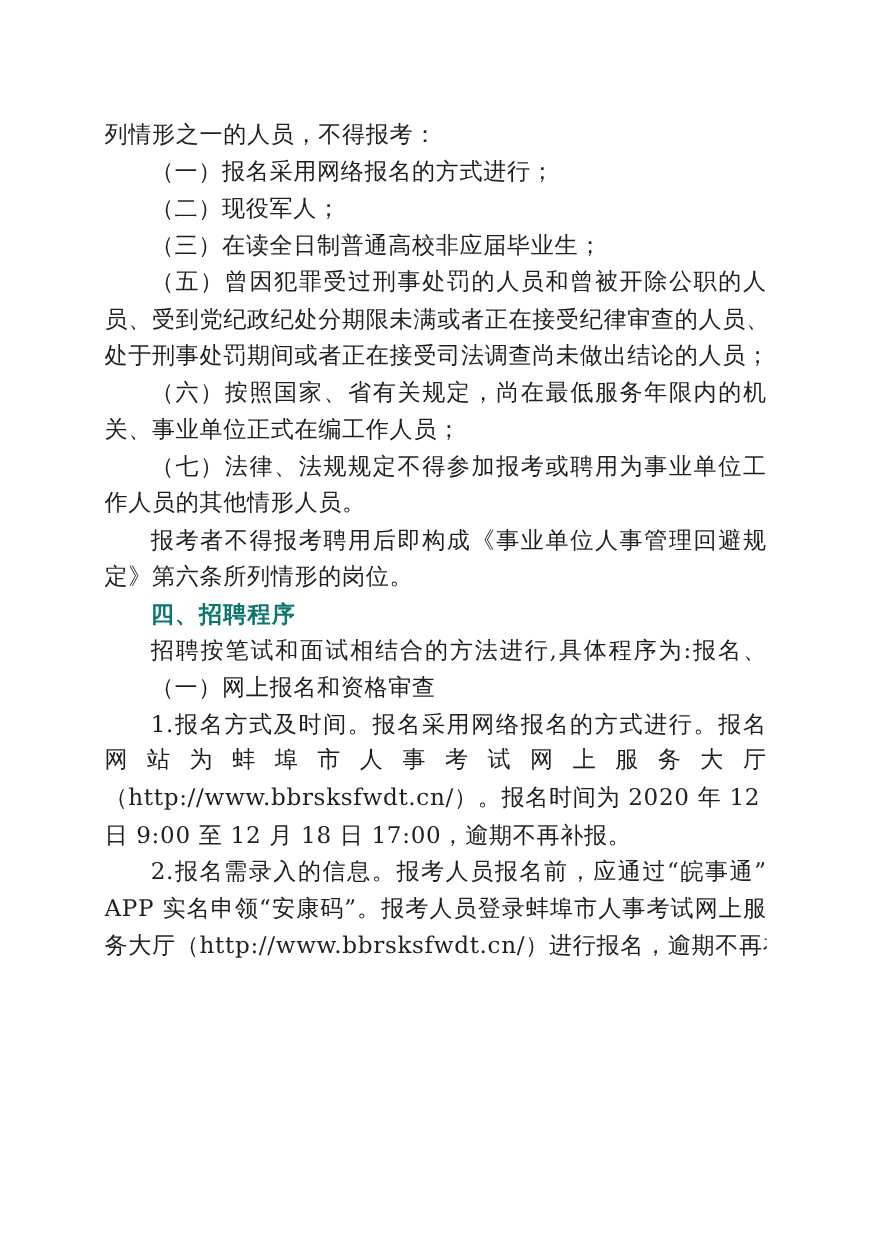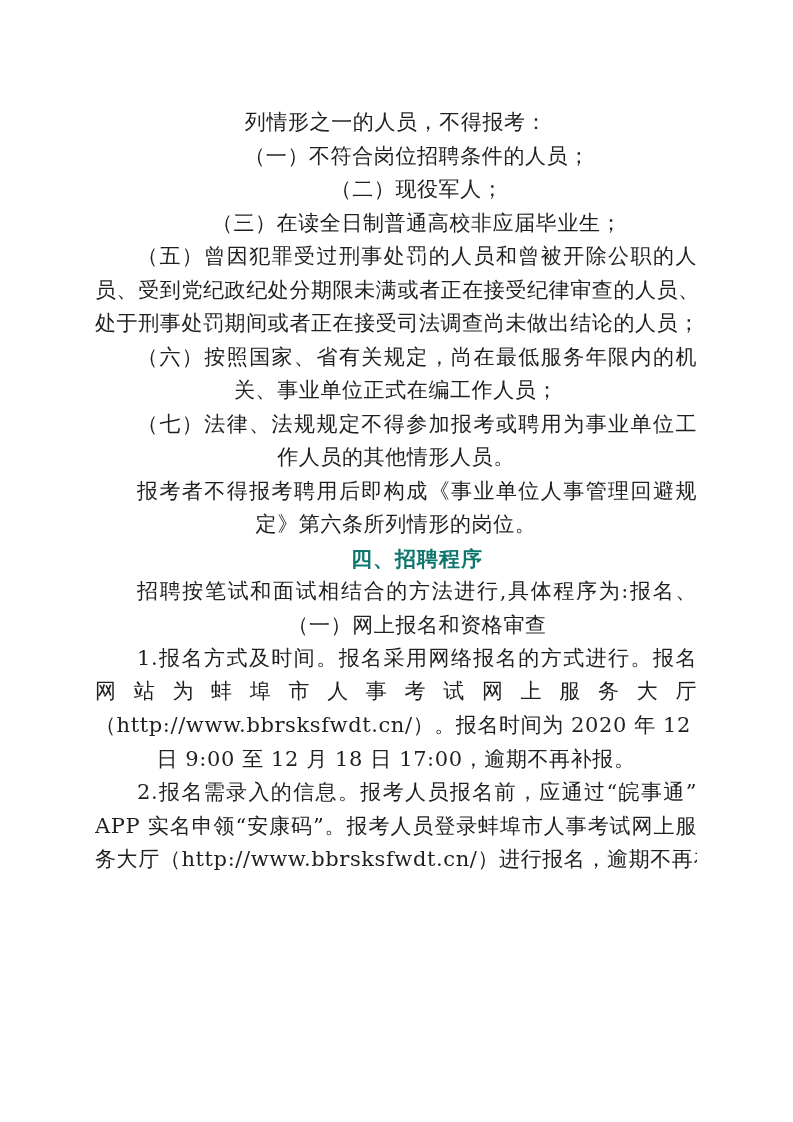--- a/index.html
+++ b/index.html
@@ -17,39 +17,38 @@
     width:602px;
   }
   .line{
     height:33.5px;
     line-height:33.5px;
     font-size:21px;
     color:#1f1f1f;
     letter-spacing:0.6px;
     white-space:nowrap;
     overflow:hidden;
-    text-align:center;
   }
   .indent{padding-left:42px;}
   .fill{text-align:justify;text-align-last:justify;}
   .spread{text-align:justify;text-align-last:justify;font-family:Liberation Mono, monospace;}
   .heading{
     font-family:"Liberation Sans","DejaVu Sans",sans-serif;
     font-weight:700;
     color:#0f766e;
     letter-spacing:1px;
   }
 </style>
 </head>
 <body>
 
 <div class="page">
   <div class="doc">
     <div class="line">列情形之一的人员，不得报考：</div>
-    <div class="line indent">（一）不符合岗位招聘条件的人员；</div>
+    <div class="line indent">（一）报名采用网络报名的方式进行；</div>
     <div class="line indent">（二）现役军人；</div>
     <div class="line indent">（三）在读全日制普通高校非应届毕业生；</div>
     <div class="line indent fill">（五）曾因犯罪受过刑事处罚的人员和曾被开除公职的人</div>
     <div class="line fill">员、受到党纪政纪处分期限未满或者正在接受纪律审查的人员、</div>
     <div class="line fill">处于刑事处罚期间或者正在接受司法调查尚未做出结论的人员；</div>
     <div class="line indent fill">（六）按照国家、省有关规定，尚在最低服务年限内的机</div>
     <div class="line">关、事业单位正式在编工作人员；</div>
     <div class="line indent fill">（七）法律、法规规定不得参加报考或聘用为事业单位工</div>
     <div class="line">作人员的其他情形人员。</div>
     <div class="line indent fill">报考者不得报考聘用后即构成《事业单位人事管理回避规</div>

